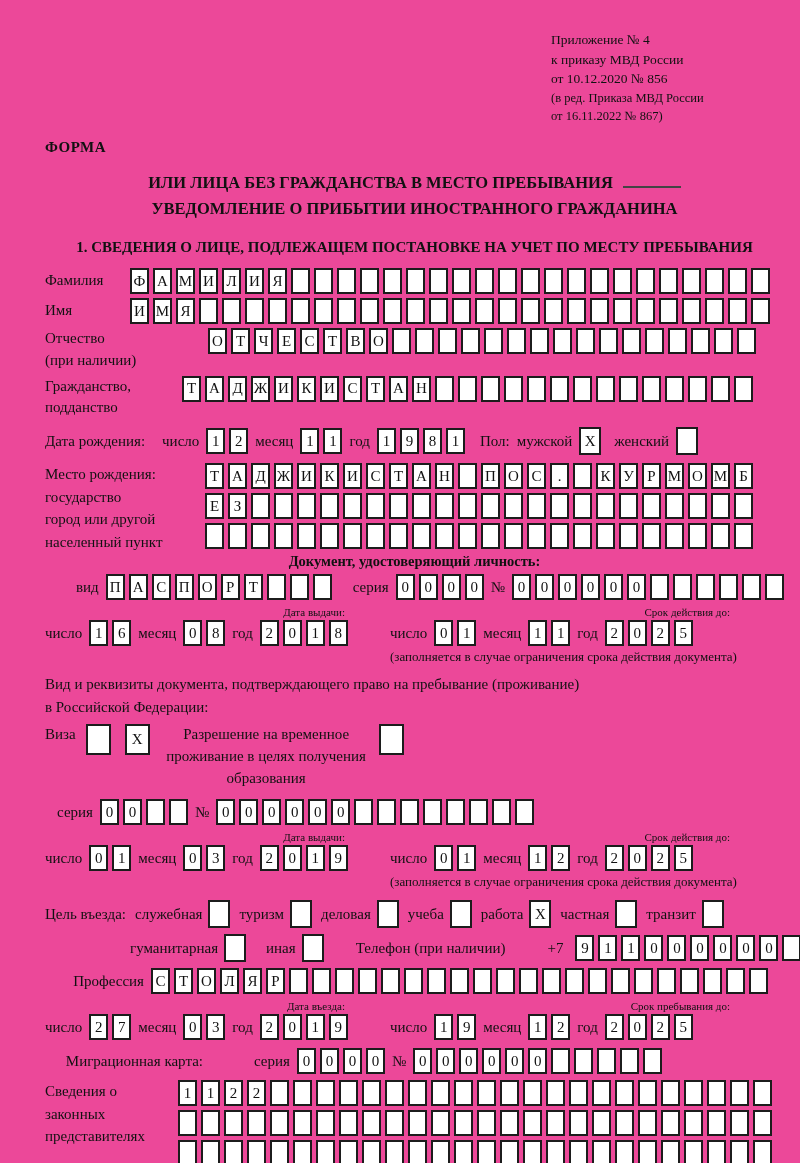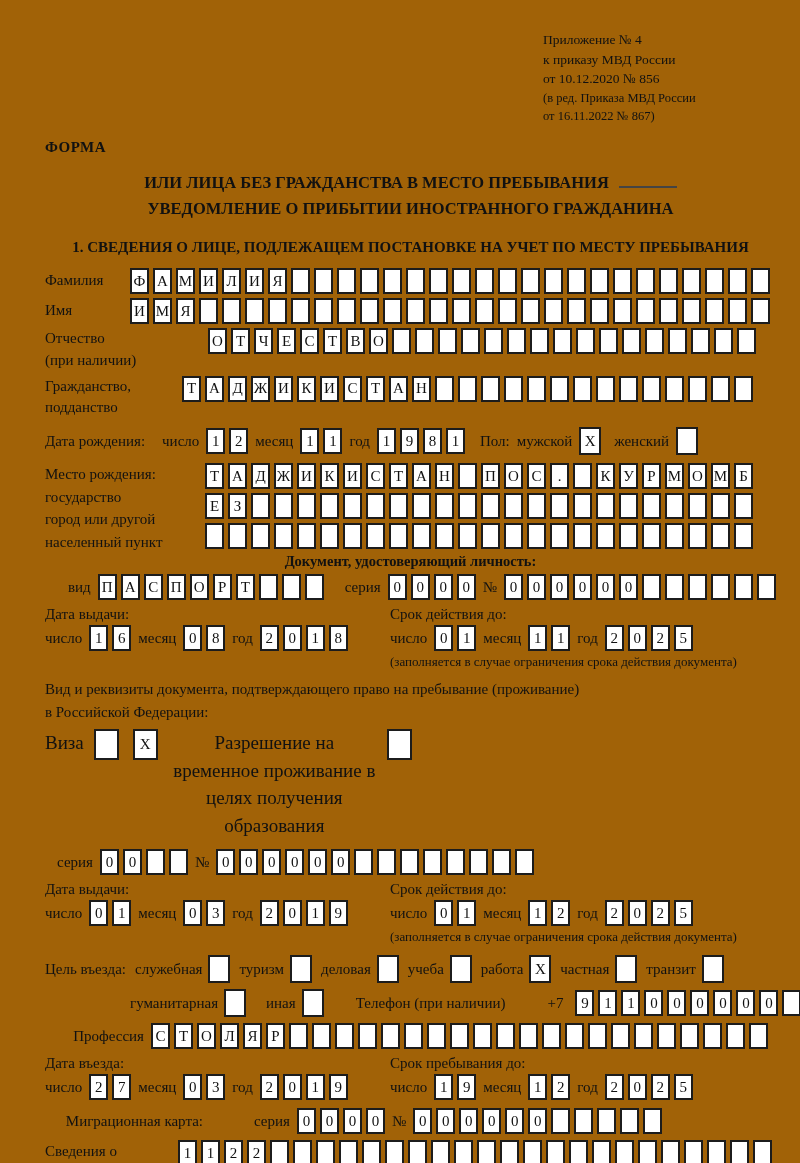--- a/index.html
+++ b/index.html
@@ -1,18 +1,18 @@
 <!DOCTYPE html>
 <html><head>
 <meta charset="utf-8">
 <style>
   html,body{margin:0;padding:0;background:#e8e8e8;}
   .page{
-    width:800px;height:1163px;box-sizing:border-box;background:#a16207;
-    margin:0 auto;padding:30px 24px 10px 45px;
+    width:800px;height:1163px;box-sizing:border-box;background:#ec4899;
+    margin:0 auto;padding:30px 16px 10px 45px;
     font-family:"Liberation Serif","DejaVu Serif",serif;color:#111;
     overflow:hidden;position:relative;
   }
   
   .hdr{width:215px;margin-left:auto;margin-right:18px;font-size:13.5px;line-height:1.45;}
   .hdr-sub{font-size:12.5px;}
   .forma{text-align:left;margin:14px 38px 0 0;font-weight:bold;font-size:15px;letter-spacing:.5px;}
   
   .title{text-align:center;font-weight:bold;font-size:16.5px;margin-top:14px;line-height:1.55;}
   .title-underline{display:inline-block;width:58px;border-bottom:2px solid #444;margin-left:10px;vertical-align:baseline;}
@@ -29,31 +29,31 @@
     border:2px solid #1c1c1c;display:flex;align-items:center;justify-content:center;
     font-size:15px;background:#fff;
   }
   .cells-md .cell{width:22px;height:28px;}
   .cells-lg .cell{width:25px;height:31px;}
   .mt4{margin-top:4px;}
   
   .dates2{display:flex;margin-top:6px;}
   .dcol-l{flex:0 0 345px;}
   .dcol-r{flex:1;}
-  .dhead{font-size:15px;text-align:left;}
+  .dhead{font-size:11px;text-align:right;}
   .dcol-l .dhead{width:300px;}
   .dcol-r .dhead{width:340px;}
   .dgroup{display:flex;align-items:center;column-gap:7px;margin-top:2px;}
   .dnote{font-size:13px;margin-top:3px;white-space:nowrap;}
   .para{font-size:15px;margin-top:8px;line-height:1.5;}
   .subhead{text-align:center;font-weight:bold;font-size:14.5px;margin-top:0;}
   
   .permits{display:flex;align-items:flex-start;margin-top:6px;column-gap:14px;}
   .permit{display:flex;align-items:flex-start;column-gap:10px;}
-  .permit .plabel{font-size:19px;line-height:1.45;}
+  .permit .plabel{font-size:15px;line-height:1.45;}
   .pw3{width:195px;text-align:center;}
   .pw4{width:205px;text-align:center;}
   .opt{display:flex;align-items:center;column-gap:6px;}
 </style>
 </head>
 <body>
 
 <div class="page">
 
   <div class="hdr">

